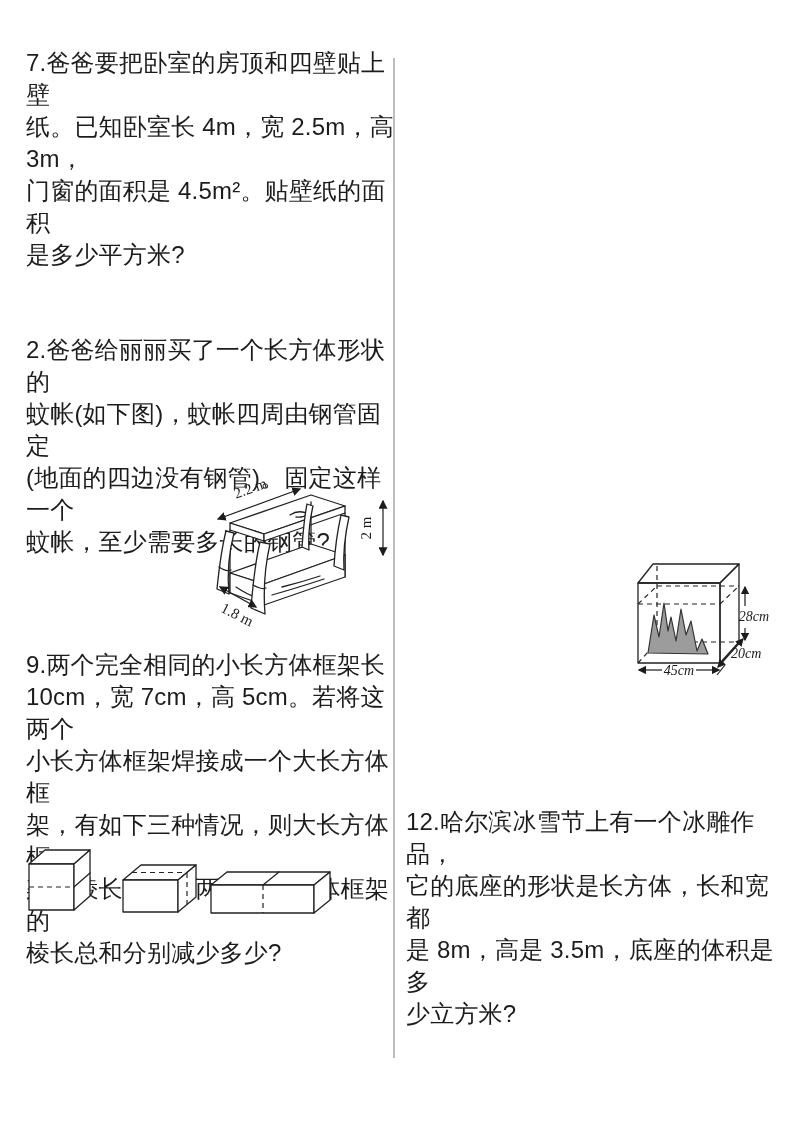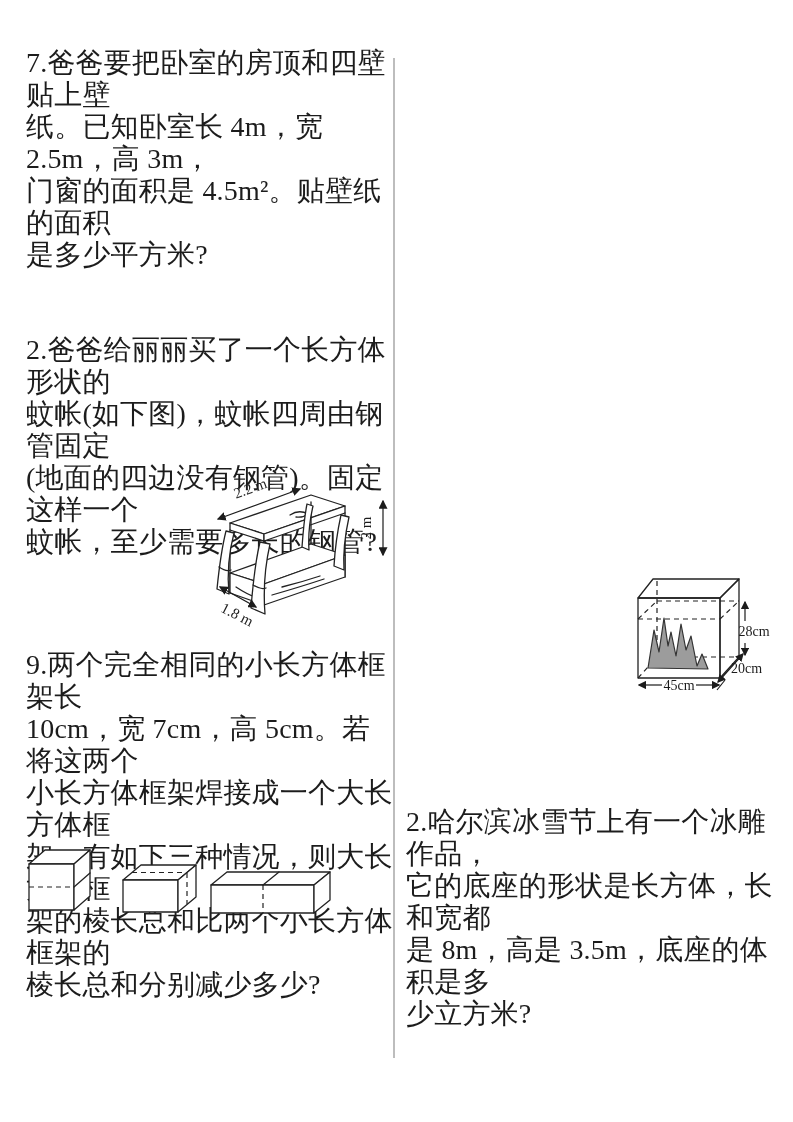--- a/index.html
+++ b/index.html
@@ -12,37 +12,36 @@
     overflow:hidden;
   }
   .divider{
     position:absolute;
     left:393px;top:58px;
     width:1.5px;height:1000px;
     background:#bdbdbd;
   }
   .problem{
     position:absolute;
-    font-size:28px;
+    font-size:24px;
     line-height:32px;
     white-space:pre-line;
     letter-spacing:0.2px;
     color:#1c1c1c;
-    font-family:Liberation Serif, serif;
   }
   .p7  {left:26px;  top:47px;  width:368px;}
   .p8  {left:26px;  top:334px; width:368px;}
   .p9  {left:26px;  top:649px; width:368px;}
   .p10 {left:406px; top:48px;  width:376px;}
   .p11 {left:406px; top:398px; width:376px;}
   .p12 {left:406px; top:806px; width:376px;}
   .fig{position:absolute;}
   .fig-bed  {left:190px; top:467px;}
   .fig-boxes{left:26px;  top:838px;}
-  .fig-tank {left:618px; top:566px;}
+  .fig-tank {left:618px; top:551px;font-style:italic;}
   svg{display:block;}
   svg .stroke{fill:none;stroke:#222222;stroke-width:1.3;stroke-linejoin:round;stroke-linecap:round;}
   svg .face{fill:#ffffff;stroke:#222222;stroke-width:1.3;stroke-linejoin:round;}
   svg .dash{fill:none;stroke:#222222;stroke-width:1.2;stroke-dasharray:5 4;}
   svg .dim{fill:none;stroke:#1c1c1c;stroke-width:1.2;}
   svg .lbl{
     font-family:"Liberation Serif","DejaVu Serif",serif;
     font-size:15px;fill:#1c1c1c;
   }
   svg .lbl-sm{
@@ -65,21 +64,21 @@
 蚊帐(如下图)，蚊帐四周由钢管固定
 (地面的四边没有钢管)。固定这样一个
 蚊帐，至少需要多长的钢管?</div>
   <div class="problem p9">9.两个完全相同的小长方体框架长
 10cm，宽 7cm，高 5cm。若将这两个
 小长方体框架焊接成一个大长方体框
 架，有如下三种情况，则大长方体框
 架的棱长总和比两个小长方体框架的
 棱长总和分别减少多少?</div>
 
-  <div class="problem p12">2.哈尔滨冰雪节上有一个冰雕作品，
+  <div class="problem p12">12.哈尔滨冰雪节上有一个冰雕作品，
 它的底座的形状是长方体，长和宽都
 是 8m，高是 3.5m，底座的体积是多
 少立方米?</div>
 
   <div class="fig fig-bed">
     <svg width="205" height="160" viewBox="0 0 205 160">
       <defs>
         <marker id="arrBed" viewBox="0 0 10 10" refX="8.5" refY="5" markerWidth="7.5" markerHeight="7.5" orient="auto-start-reverse">
           <path d="M0,0 L10,5 L0,10 z" fill="#1c1c1c"></path>
         </marker>

